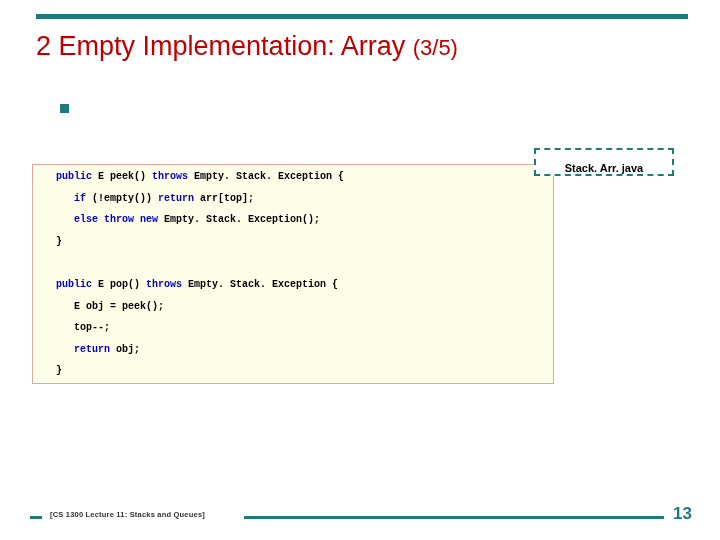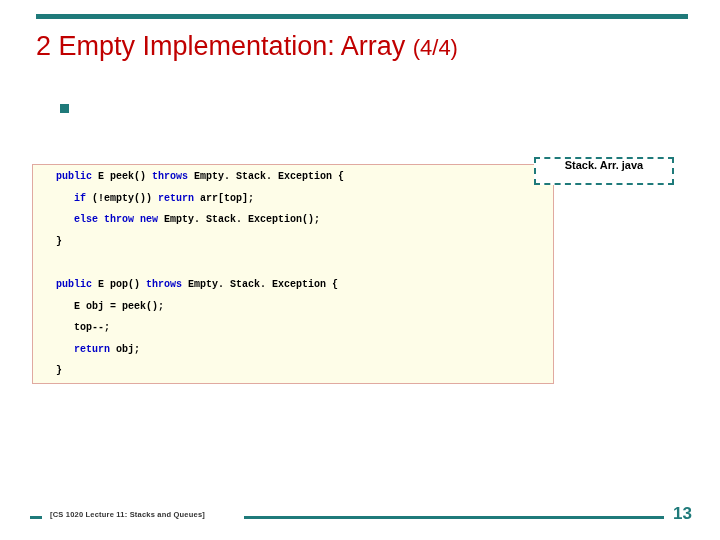--- a/index.html
+++ b/index.html
@@ -87,28 +87,28 @@
     color: #000000;
   }
   .kw      { color: #0000c8; font-weight: bold; }
   .plain   { color: #000000; font-weight: bold; }
   .blank   { display: block; height: 21.6px; }
 
   
   .file-label {
     position: absolute;
     left: 534px;
-    top: 157px;
+    top: 148px;
     width: 140px;
     height: 28px;
     background: #ffffff;
     border: 2px dashed #1f7a7a;
     box-sizing: border-box;
     display: flex;
-    align-items: flex-start;
+    align-items: flex-end;
     justify-content: center;
   }
   .file-label span {
     font-size: 11px;
     font-weight: bold;
     color: #000000;
   }
 
   
   .footer-dash {
@@ -147,30 +147,30 @@
   }
 </style>
 </head>
 <body>
 
 <div class="top-rule"></div>
 
 <div class="title">
   <span class="t-num">2</span>
   <span class="t-main">Empty Implementation: Array</span>
-  <span class="t-sub">(4/4)</span>
+  <span class="t-sub">(3/5)</span>
 </div>
 
 <div class="bullet-row">
   <span class="bullet-marker"></span>
 </div>
 
 <div class="code-box"></div>
 <div class="code" id="code-render"><div><span class="kw">public</span><span class="plain"> E peek() </span><span class="kw">throws</span><span class="plain"> Empty. Stack. Exception {</span></div><div><span class="plain">   </span><span class="kw">if</span><span class="plain"> (!empty()) </span><span class="kw">return</span><span class="plain"> arr[top];</span></div><div><span class="plain">   </span><span class="kw">else throw new</span><span class="plain"> Empty. Stack. Exception();</span></div><div><span class="plain">}</span></div><div class="blank">&nbsp;</div><div><span class="kw">public</span><span class="plain"> E pop() </span><span class="kw">throws</span><span class="plain"> Empty. Stack. Exception {</span></div><div><span class="plain">   E obj = peek();</span></div><div><span class="plain">   top--;</span></div><div><span class="plain">   </span><span class="kw">return</span><span class="plain"> obj;</span></div><div><span class="plain">}</span></div></div>
 
 <div class="file-label">
   <span>Stack. Arr. java</span>
 </div>
 
 <div class="footer-dash"></div>
-<div class="footer-text">[CS 1020 Lecture 11: Stacks and Queues]</div>
+<div class="footer-text">[CS 1300 Lecture 11: Stacks and Queues]</div>
 <div class="footer-rule"></div>
 <div class="slide-number">13</div>
 
 </body></html>

